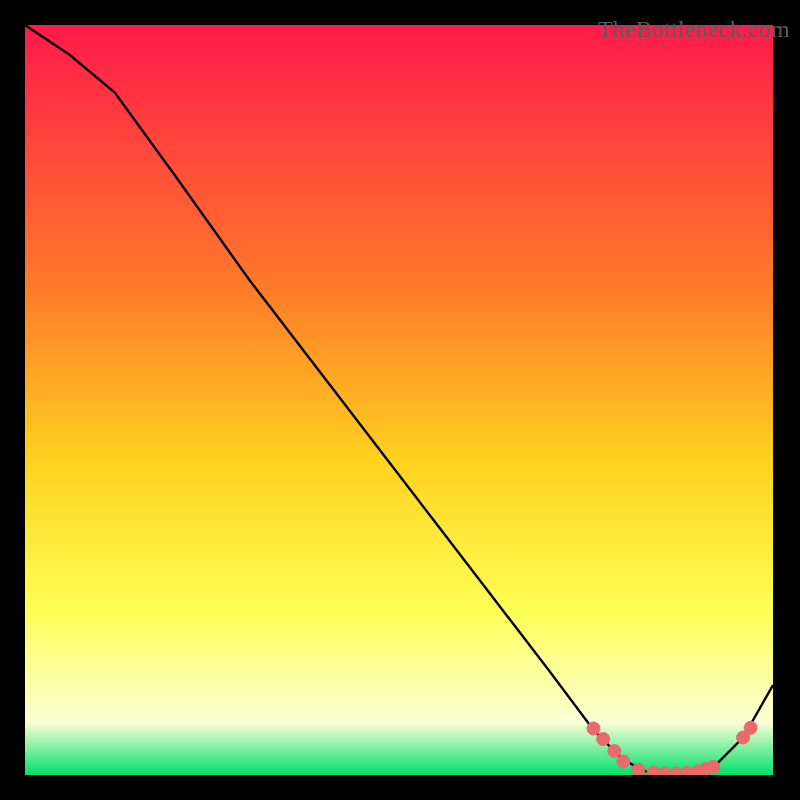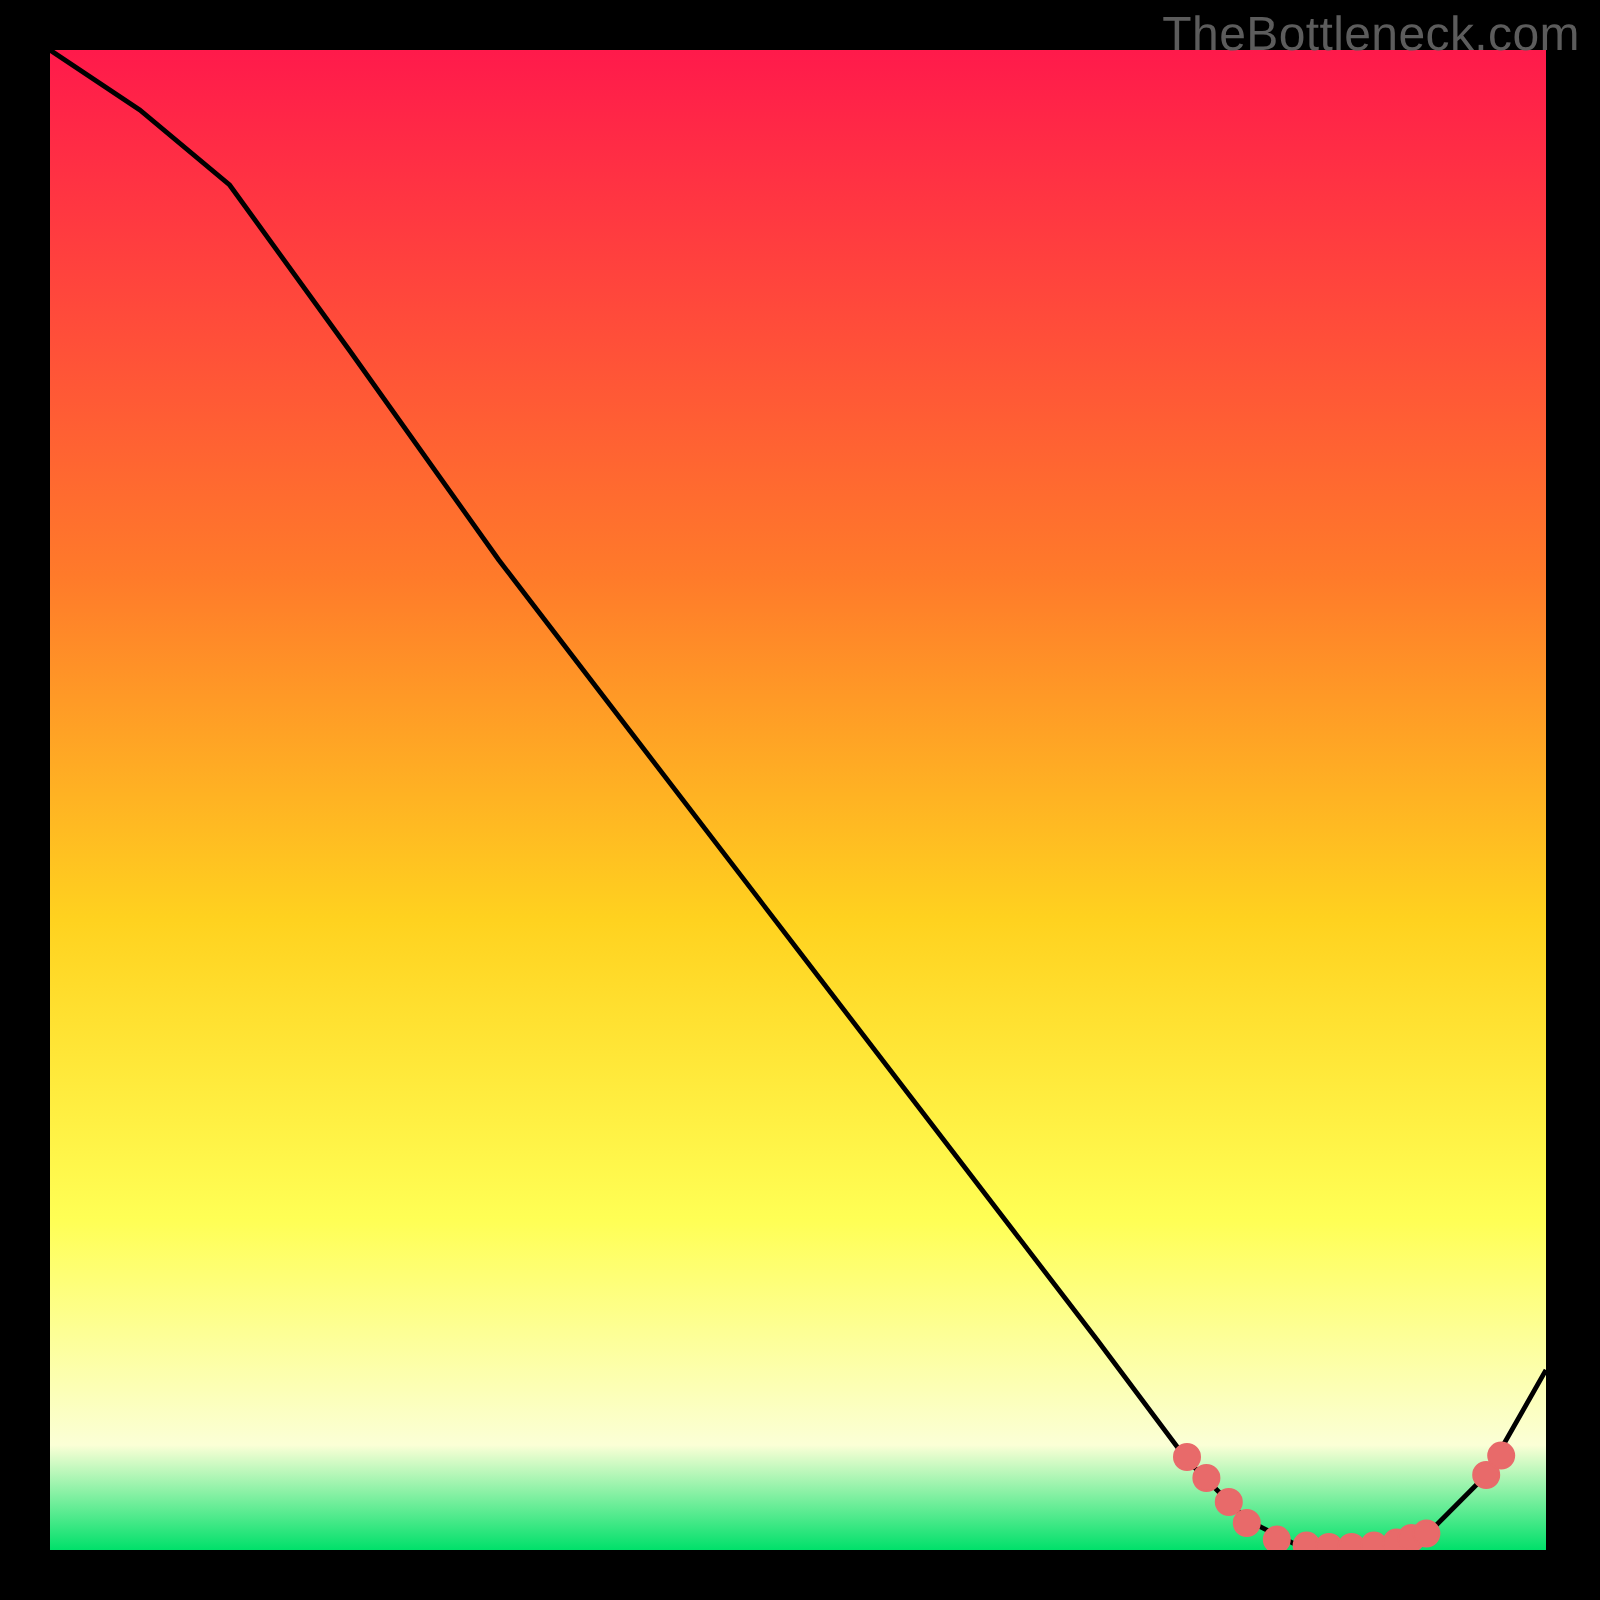--- a/index.html
+++ b/index.html
@@ -12,27 +12,28 @@
     overflow: hidden;
   }
   .frame {
     position: relative;
     width: 800px;
     height: 800px;
     background: #000;
   }
   .watermark {
     position: absolute;
-    top: 4px;
+    top: 16px;
     right: 10px;
     color: #5c5c5c;
     font-size: 24px;
     font-weight: 500;
     letter-spacing: 0.2px;
     z-index: 10;
+    font-family: Liberation Serif, serif;
   }
   .plot-wrap {
     position: absolute;
     left: 25px;
     top: 25px;
     width: 748px;
     height: 750px;
   }
   svg { display: block; }
 </style>

